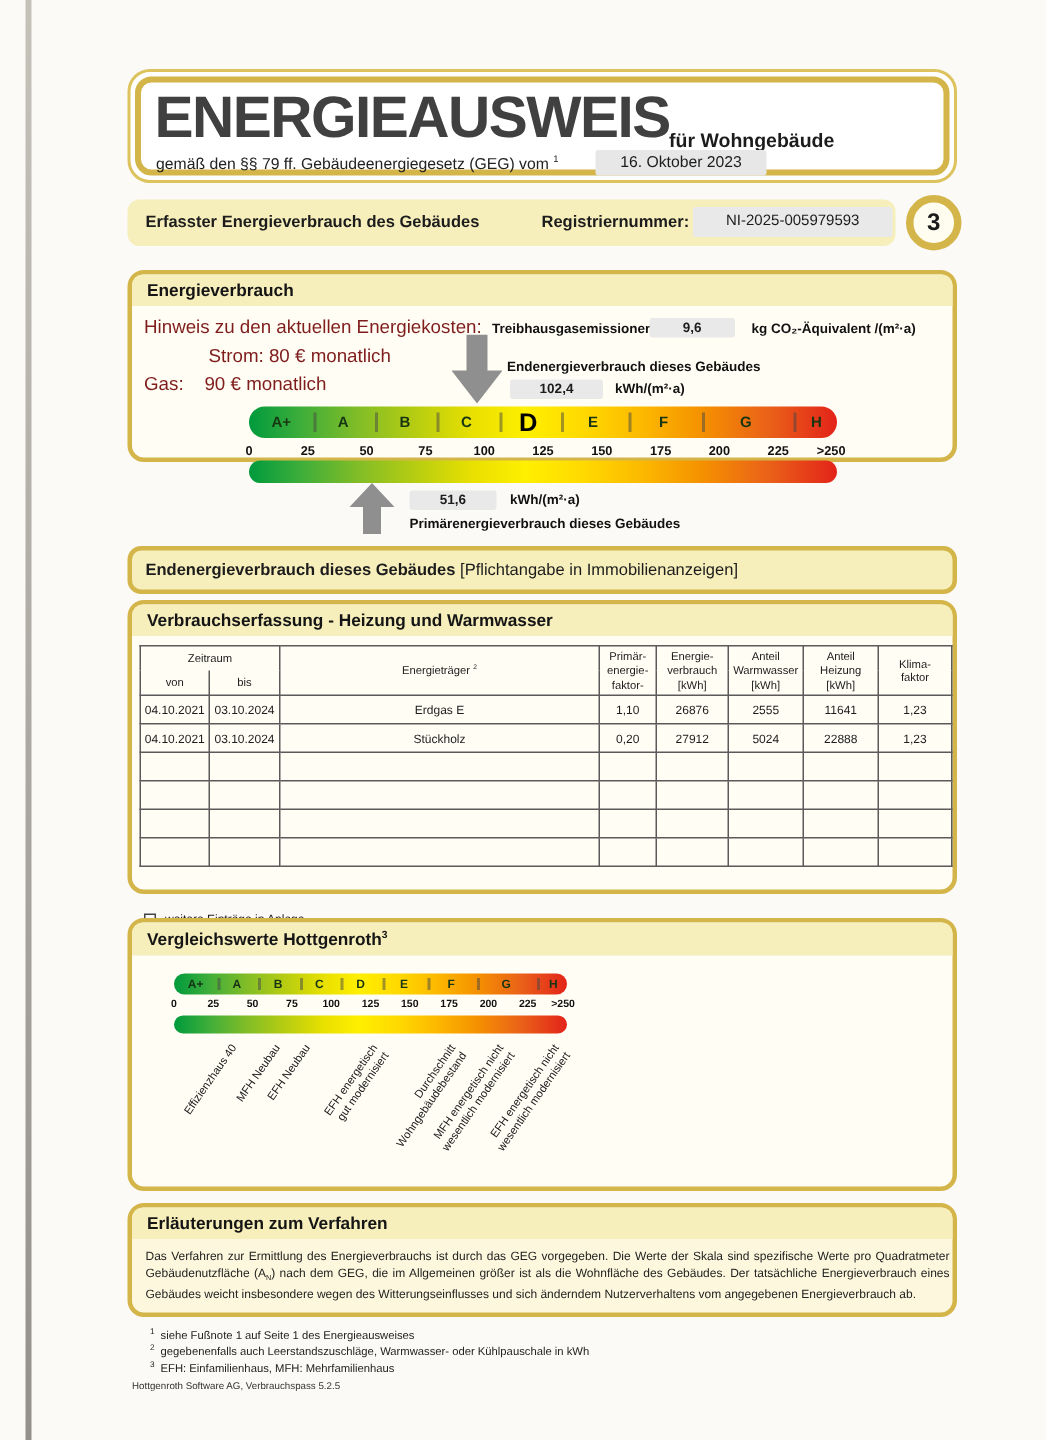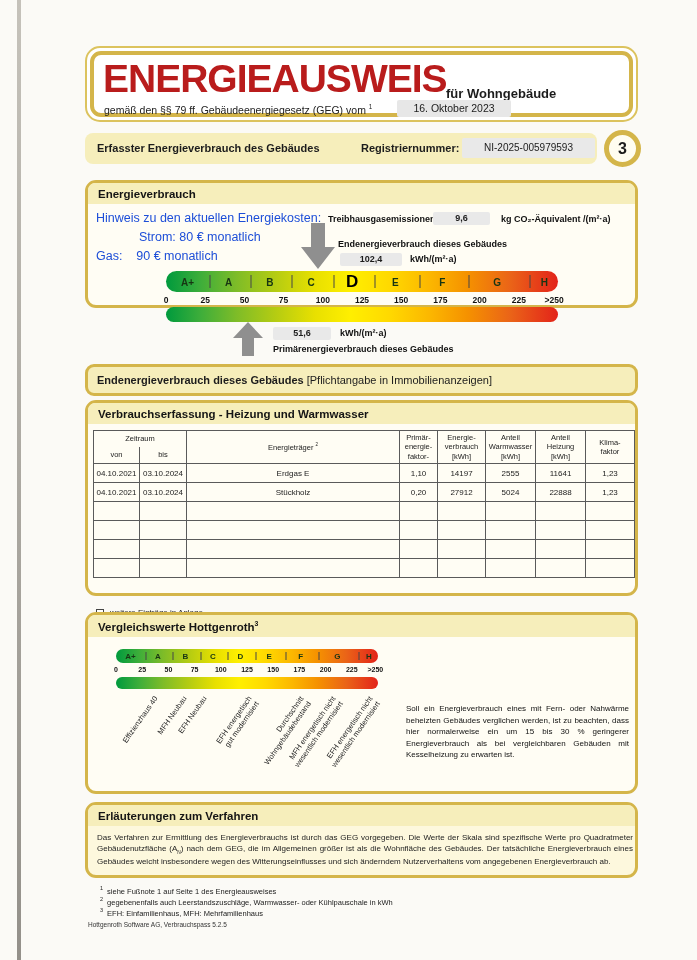--- a/index.html
+++ b/index.html
@@ -19,42 +19,42 @@
     border-radius:11px; background:#fffdf4; }
   .gbox-head { background:#f6eebb; border-radius:7px 7px 0 0; padding:5px 10px 4px;
     font-weight:bold; font-size:11.5px; color:#151515; }
 
   
   .titlebox { position:absolute; left:85px; top:46px; width:553px; height:76px;
     border:2px solid #dcc35e; border-radius:15px; background:#fff; padding:3px; }
   .titlebox-in { width:100%; height:100%; border:4px solid #d4b54a; border-radius:11px;
     position:relative; background:#fff; }
   .main-title { position:absolute; left:9px; top:2px; font-size:39px; font-weight:bold;
-    letter-spacing:-1px; color:#b91c1c; }
+    letter-spacing:-1px; color:#404040; }
   .main-sub { position:absolute; left:352px; top:31px; font-size:13px; font-weight:bold; }
   .law-line { position:absolute; left:10px; top:48px; font-size:10.5px; color:#222; }
   .date-box { position:absolute; left:303px; top:45px; width:114px; height:17px;
     background:#e7e7e7; border-radius:2px; text-align:center; font-size:10.5px;
     line-height:17px; }
 
   
   .reg-band { position:absolute; left:85px; top:133px; width:512px; height:31px;
     background:#f6eebb; border-radius:8px; }
   .reg-left { position:absolute; left:12px; top:9px; font-size:11px; font-weight:bold; }
   .reg-label { position:absolute; left:276px; top:9px; font-size:11px; font-weight:bold; }
   .reg-value { position:absolute; left:377px; top:5px; width:133px; height:20px;
     background:#e9e9e9; border-radius:2px; text-align:center; font-size:10px;
     line-height:20px; }
   .page-badge { position:absolute; left:604px; top:130px; width:37px; height:37px;
     border:5px solid #d4b54a; border-radius:50%; background:#fffdf0; text-align:center;
     font-size:16px; font-weight:bold; line-height:27px; }
 
   
   #consumption { top:180px; height:128px; }
-  .red-line { position:absolute; color:#1d4ed8; font-size:12.5px; white-space:pre; }
+  .red-line { position:absolute; color:#7f1d1d; font-size:12.5px; white-space:pre; }
   .slabel { position:absolute; font-size:9px; font-weight:bold; color:#111; }
   .vbox { position:absolute; background:#e9e9e9; border-radius:2px; text-align:center;
     font-size:9px; font-weight:bold; }
   .bar { position:absolute; border-radius:11px;
     background:linear-gradient(to right,#009a3d 0%,#3fae3a 9%,#7ebc28 18%,#b5cc12 28%,
       #e8e000 38%,#ffef00 47%,#ffd900 57%,#fcb800 67%,#f59100 77%,#ea6318 88%,#e3231a 100%); }
   .sep { position:absolute; top:20%; height:60%; width:2px; background:rgba(70,70,70,.5); }
   .cls { position:absolute; top:50%; transform:translate(-50%,-50%); font-size:10px;
     font-weight:bold; color:#173513; }
   .cls.current { font-size:17px; color:#000; }
@@ -238,21 +238,21 @@
     </tr>
     <tr>
       <th class="no-t">von</th>
       <th class="no-t">bis</th>
     </tr>
     <tr>
       <td>04.10.2021</td>
       <td>03.10.2024</td>
       <td>Erdgas E</td>
       <td>1,10</td>
-      <td>14197</td>
+      <td>26876</td>
       <td>2555</td>
       <td>11641</td>
       <td>1,23</td>
     </tr>
     <tr>
       <td>04.10.2021</td>
       <td>03.10.2024</td>
       <td>Stückholz</td>
       <td>0,20</td>
       <td>27912</td>
@@ -354,21 +354,20 @@
     <div class="rot-label" style="left:calc(50% - 103px); top:46px;">EFH energetisch
 gut modernisiert</div>
     <div class="rot-label" style="left:calc(70% - 103px); top:46px;">Durchschnitt
 Wohngebäudebestand</div>
     <div class="rot-label" style="left:calc(82% - 103px); top:46px;">MFH energetisch nicht
 wesentlich modernisiert</div>
     <div class="rot-label" style="left:calc(96% - 103px); top:46px;">EFH energetisch nicht
 wesentlich modernisiert</div>
   </div>
 
-  <div class="cmp-para" style="top:88px;">Soll ein Energieverbrauch eines mit Fern- oder Nahwärme beheizten Gebäudes verglichen werden, ist zu beachten, dass hier normalerweise ein um 15 bis 30 % geringerer Energieverbrauch als bei vergleichbaren Gebäuden mit Kesselheizung zu erwarten ist.</div>
 </div>
 
 <div class="gbox" id="explain">
   <div class="gbox-head">Erläuterungen zum Verfahren</div>
   <div class="exp-para">
     <span>Das Verfahren zur Ermittlung des Energieverbrauchs ist durch das GEG vorgegeben. Die Werte der Skala sind spezifische Werte pro Quadratmeter Gebäudenutzfläche (A</span><sub>N</sub><span>) nach dem GEG, die im Allgemeinen größer ist als die Wohnfläche des Gebäudes. Der tatsächliche Energieverbrauch eines Gebäudes weicht insbesondere wegen des Witterungseinflusses und sich änderndem Nutzerverhaltens vom angegebenen Energieverbrauch ab.</span>
   </div>
 </div>
 
 <div class="fn" style="top:885px;"><sup>1</sup><span>siehe Fußnote 1 auf Seite 1 des Energieausweises</span></div>

